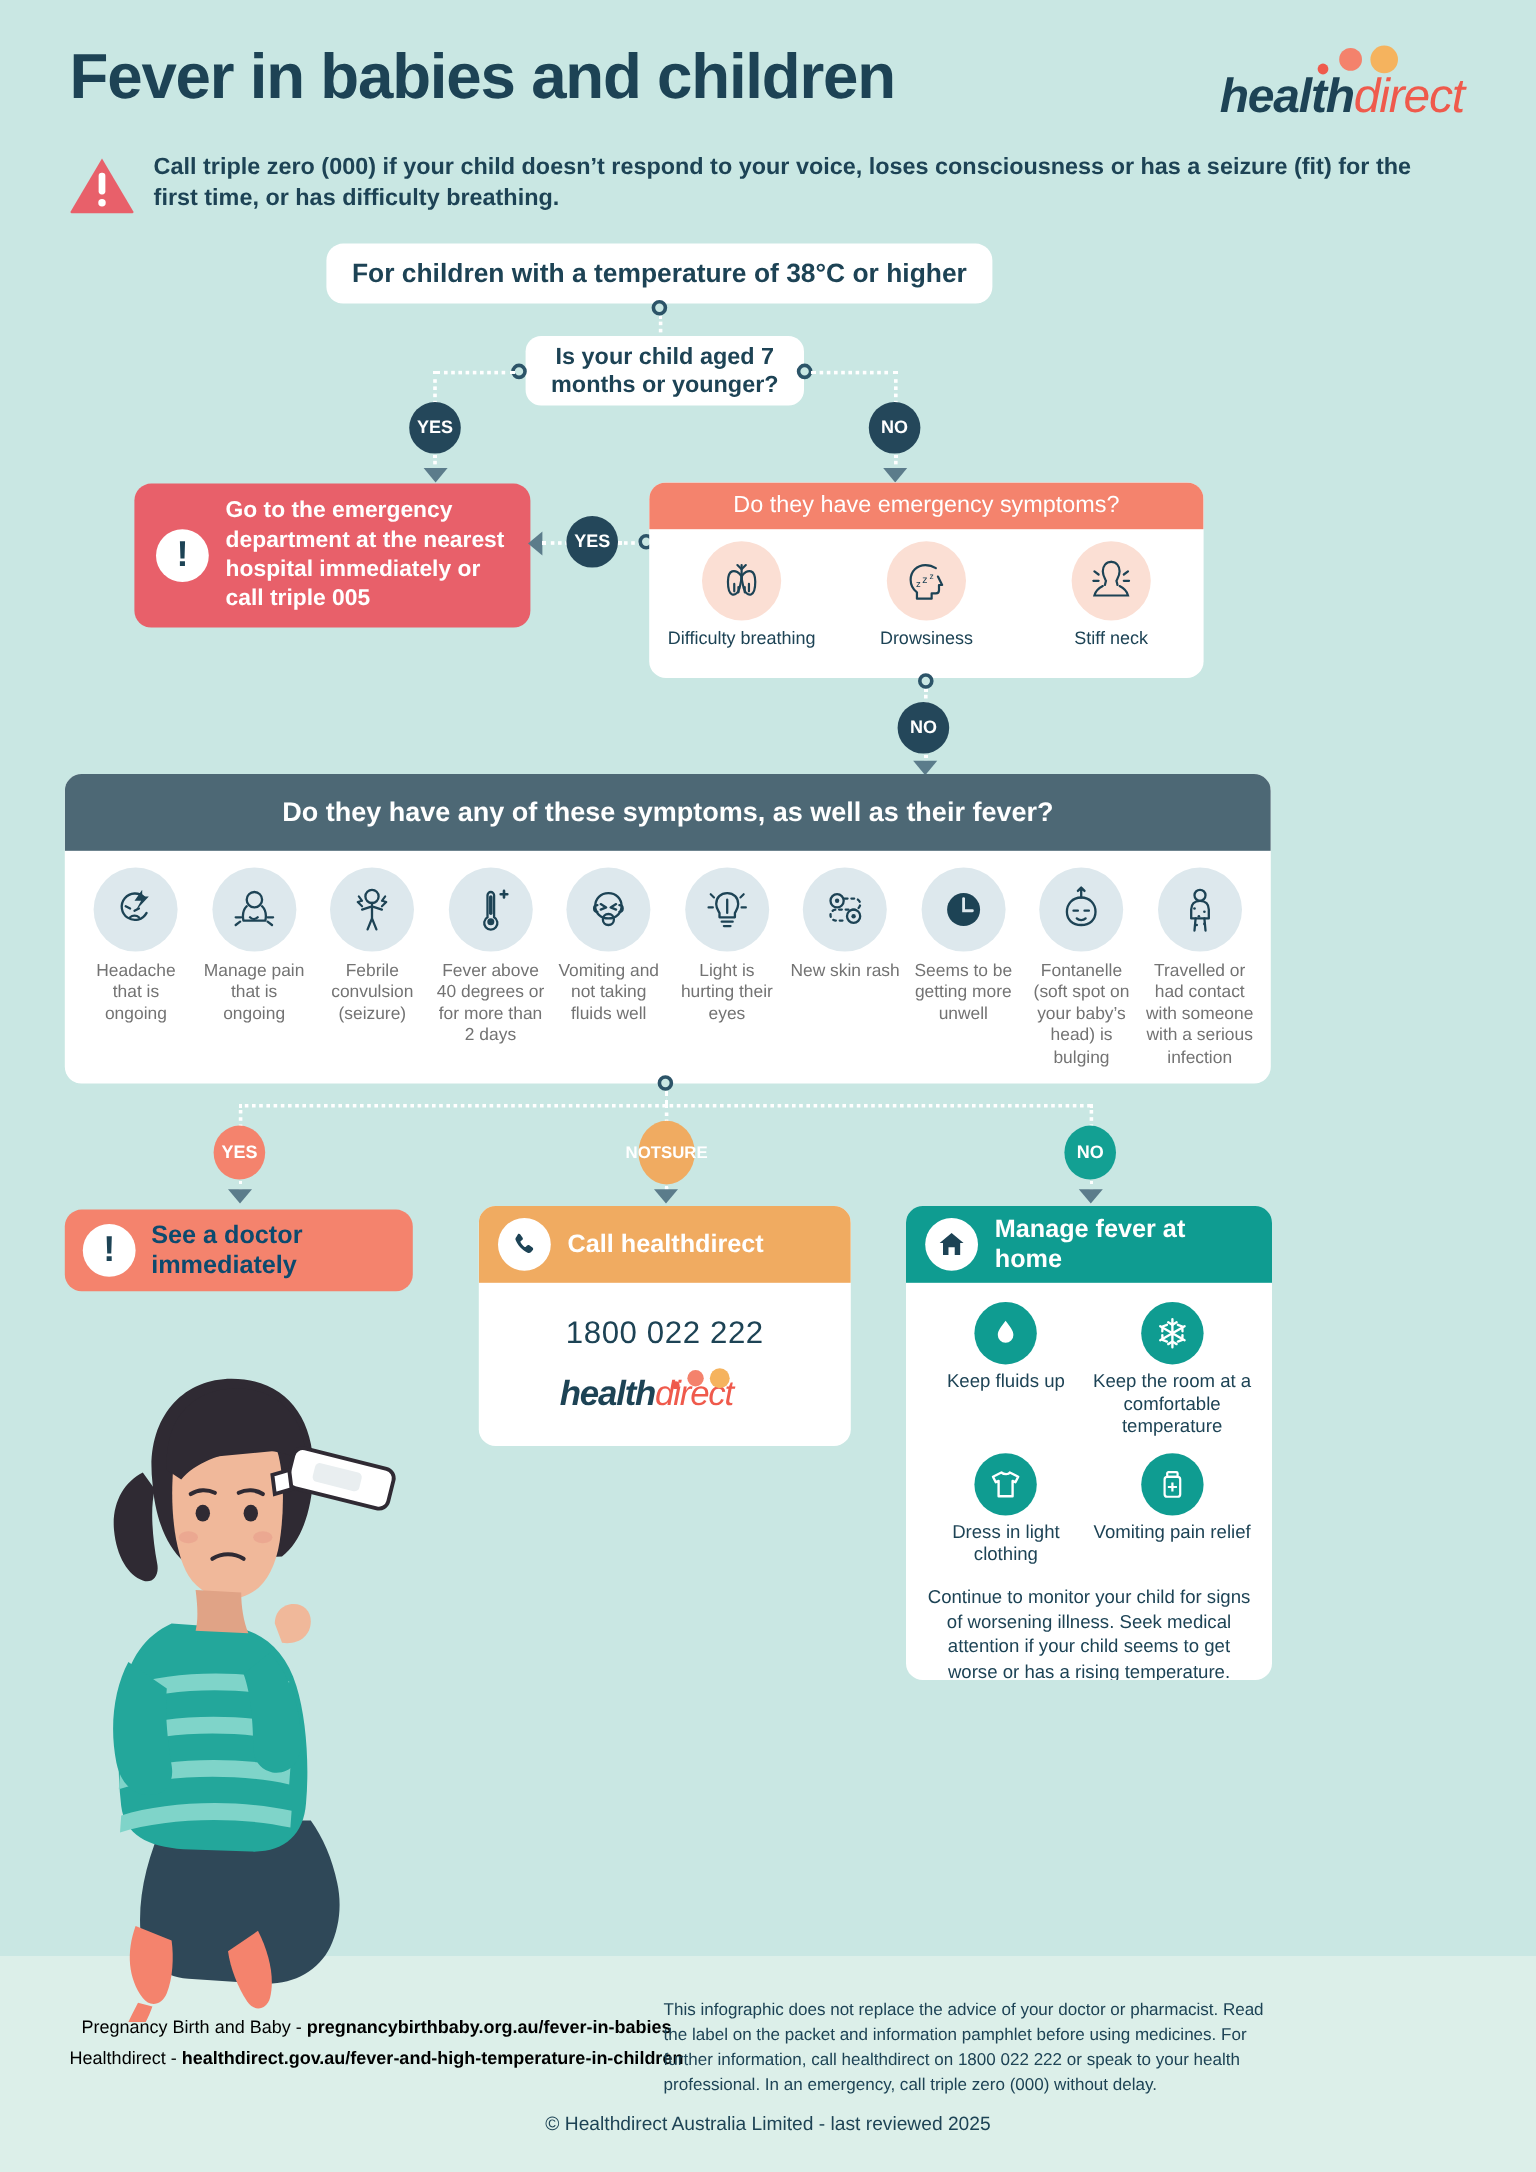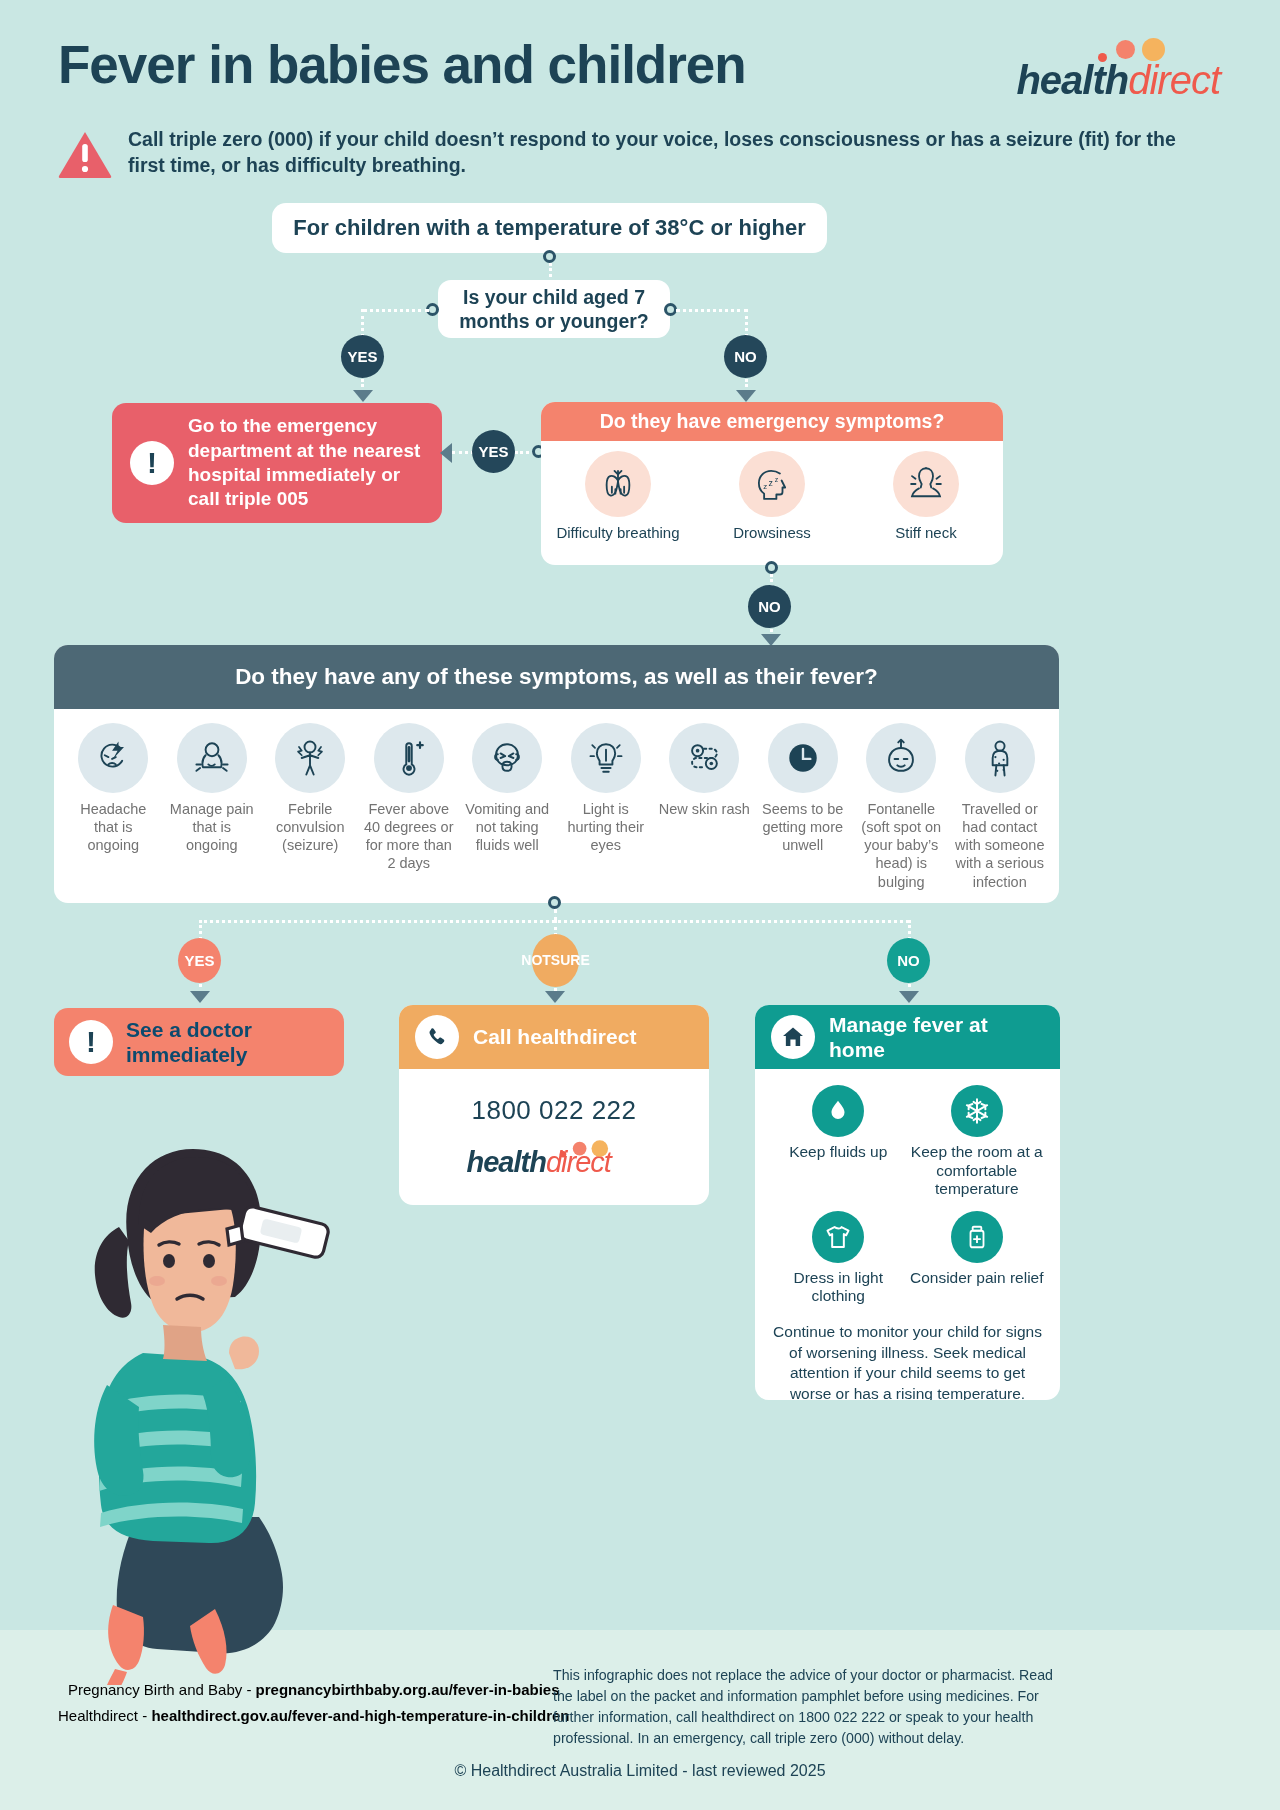--- a/index.html
+++ b/index.html
@@ -80,21 +80,21 @@
             background:#e8606a; border-radius:14px; display:flex; align-items:center; gap:14px; padding:0 18px;}
   .circ-ico{ flex:0 0 auto; width:44px; height:44px; border-radius:50%; background:#fff;
              display:flex; align-items:center; justify-content:center; }
   .bang{ font-size:30px; font-weight:700; color:#1d4355; line-height:1; }
   .red-box .txt{ color:#fff; font-weight:700; font-size:19px; line-height:1.28; }
 
   
   .em-card{ position:absolute; left:541px; top:402px; width:462px; height:163px;
             background:#fff; border-radius:14px; overflow:hidden; }
   .em-head{ background:#f4836d; height:39px; display:flex; align-items:center; justify-content:center;
-            color:#fff; font-weight:700; font-size:19.5px; }
+            color:#fff; font-weight:400; font-size:19.5px; }
   .em-body{ display:flex; justify-content:space-around; padding-top:10px; }
   .em-item{ width:145px; text-align:center; }
   .em-ico{ width:66px;height:66px;border-radius:50%; background:#fbdfd4; margin:0 auto 7px;
            display:flex;align-items:center;justify-content:center;}
   .em-lbl{ font-size:15px; font-weight:400; color:#1d4355; }
 
   
   .grid-card{ position:absolute; left:54px; top:645px; width:1005px; height:258px;
               background:#fff; border-radius:14px; overflow:hidden; }
   .grid-head{ background:#4d6875; height:64px; display:flex; align-items:center; justify-content:center;
@@ -455,21 +455,21 @@
       <div class="hg-lbl">Dress in light clothing</div>
     </div>
     <div class="hg">
       <div class="hg-ico">
         <svg width="26" height="26" viewBox="0 0 24 24" fill="none" stroke="#fff" stroke-width="1.7" stroke-linejoin="round">
           <rect x="8" y="2.5" width="8" height="3.6" rx="1"></rect>
           <rect x="6" y="6.2" width="12" height="15.3" rx="2"></rect>
           <path d="M12 10.5v7M8.5 14h7"></path>
         </svg>
       </div>
-      <div class="hg-lbl">Consider pain relief</div>
+      <div class="hg-lbl">Vomiting pain relief</div>
     </div>
   </div>
   <div class="home-note">Continue to monitor your child for signs of worsening illness. Seek medical attention if your child seems to get worse or has a rising temperature.</div>
 </div>
 
 <div class="kid">
   <svg width="290" height="600" viewBox="0 0 290 600">
 
     <path d="M52 432c-14 30-22 62-20 92 2 24 16 38 40 40l60 4c26 2 48-10 58-30 8-17 10-36 6-54-4-20-12-38-22-52z" fill="#2f4858"></path>
 

